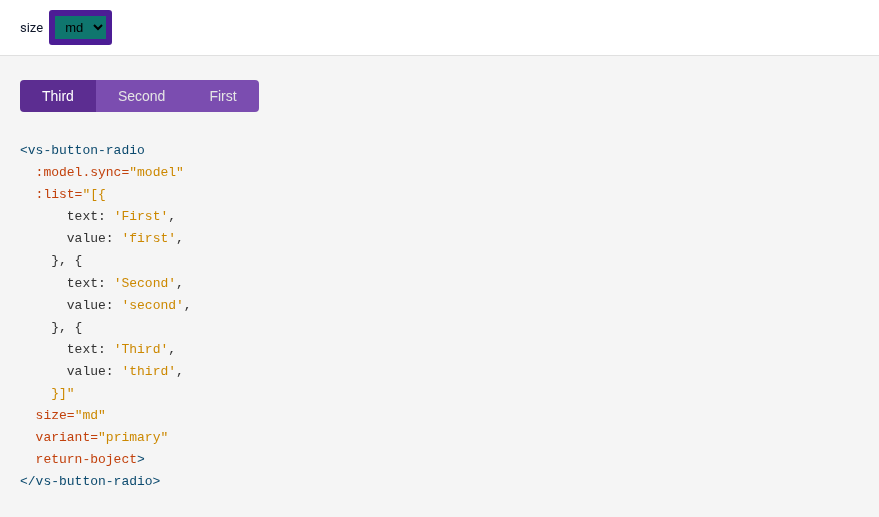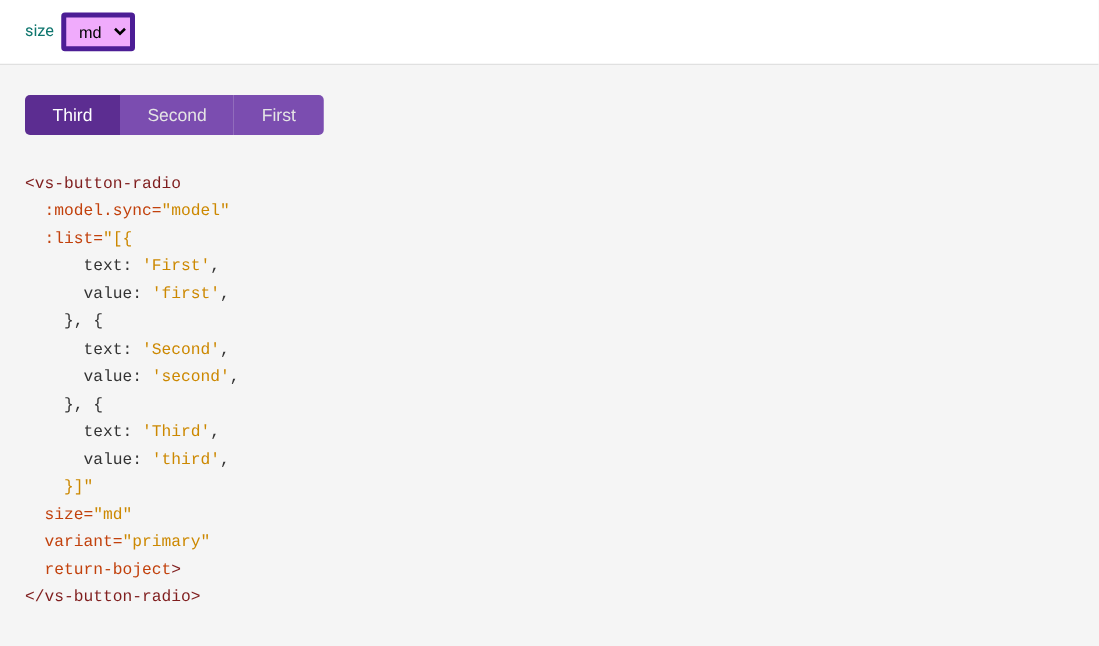--- a/index.html
+++ b/index.html
@@ -23,27 +23,27 @@
       gap: 16px;
     }
 
     .control-group {
       display: flex;
       align-items: center;
       gap: 6px;
     }
 
     .control-label {
-      color: #0f766e;
+      color: #0f172a;
       font-size: 13px;
     }
 
     select {
-      border: 4px solid #4c1d95;
-      background: #f0abfc;
+      border: 6px solid #4c1d95;
+      background: #0f766e;
       padding: 3px 6px;
       font-size: 13px;
       border-radius: 3px;
       cursor: pointer;
     }
 
     .main-content {
       padding: 24px 20px;
       background: #f5f5f5;
       min-height: calc(517px - 47px);
@@ -86,21 +86,21 @@
       font-size: 13px;
       line-height: 1.7;
       background: #f5f5f5;
     }
 
     .code-line {
       display: block;
       white-space: pre;
     }
 
-    .c-tag { color: #7f1d1d; }
+    .c-tag { color: #0c4a6e; }
     .c-attr { color: #c2410c; }
     .c-string { color: #cc8800; }
     .c-key { color: #333; }
     .c-brace { color: #333; }
   </style>
 </head>
 <body>
 
 <div class="top-bar">
   <div class="control-group">

